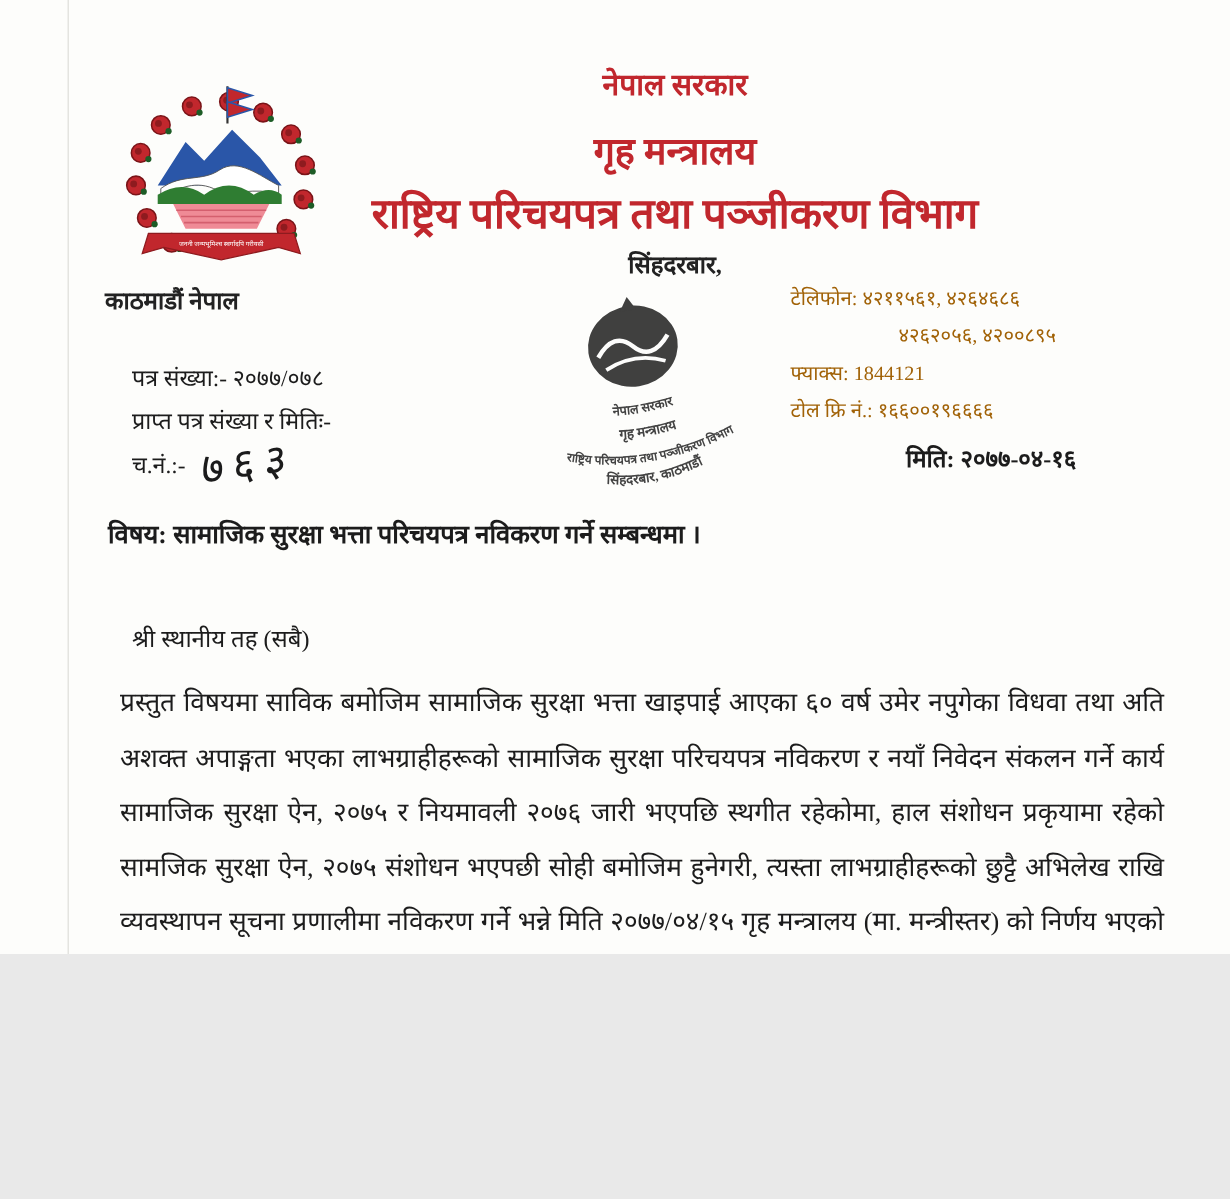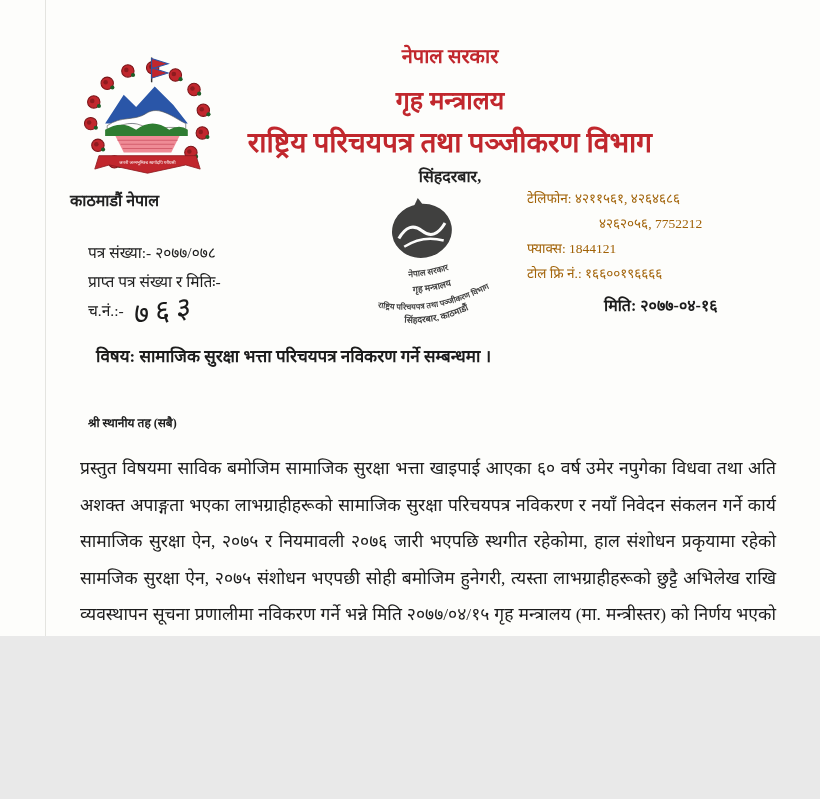--- a/index.html
+++ b/index.html
@@ -16,22 +16,22 @@
   .hdr-min{top:82px;font-size:25px;}
   .hdr-dept{top:122px;font-size:28px;}
   .hdr-addr1{left:70px;width:760px;top:165px;text-align:center;font-size:16px;font-weight:bold;color:#222;}
   .hdr-addr2{left:70px;width:690px;top:189px;text-align:left;font-size:16px;font-weight:bold;color:#222;}
   .contact{left:527px;top:186px;font-size:13.5px;line-height:25px;color:#a16207;}
   .contact .indent{padding-left:72px;}
   .meta{left:88px;top:238px;font-size:15.5px;line-height:29px;}
   .channel-row{display:flex;align-items:flex-end;}
   .hand{font-size:29px;line-height:29px;display:inline-block;transform:rotate(-7deg) skewX(-8deg);margin-left:10px;color:#1b1b1b;letter-spacing:6px;}
   .date{left:604px;top:294px;font-size:16px;font-weight:bold;}
-  .subject{left:96px;top:344px;font-size:17px;font-weight:bold;}
-  .addressee{left:88px;top:414px;font-size:12px;font-weight:bold;}
+  .subject{left:72px;top:344px;font-size:17px;font-weight:bold;}
+  .addressee{left:88px;top:414px;font-size:16px;font-weight:normal;}
   .body-text{left:80px;top:450px;width:696px;font-size:17.5px;line-height:36.5px;text-align:justify;}
   .emblem{left:70px;top:55px;width:155px;height:130px;}
   .stamp{left:330px;top:194px;width:200px;height:150px;transform:rotate(-9deg);opacity:.88;}
   .sig{left:575px;top:636px;width:170px;height:85px;}
   .sig-name{left:567px;top:720px;width:160px;text-align:left;font-size:15px;font-weight:bold;}
   .sig-title{left:567px;top:758px;width:160px;font-size:15.5px;font-weight:bold;}
 </style>
 </head>
 <body>
 
@@ -79,21 +79,21 @@
   </svg>
 
   <div class="abs hdr hdr-gov red">नेपाल सरकार</div>
   <div class="abs hdr hdr-min red">गृह मन्त्रालय</div>
   <div class="abs hdr hdr-dept red">राष्ट्रिय परिचयपत्र तथा पञ्जीकरण विभाग</div>
   <div class="abs hdr-addr1">सिंहदरबार,</div>
   <div class="abs hdr-addr2">काठमाडौं नेपाल</div>
 
   <div class="abs contact">
     <div>टेलिफोन: ४२११५६१, ४२६४६८६</div>
-    <div class="indent">४२६२०५६, 7752212</div>
+    <div class="indent">४२६२०५६, ४२००८९५</div>
     <div>फ्याक्स: 1844121</div>
     <div>टोल फ्रि नं.: १६६००१९६६६६</div>
   </div>
 
   <svg class="abs stamp" viewBox="0 0 200 150">
     <defs>
       <path id="arc1" d="M 56,76 Q 98,86 140,74" fill="none"></path>
       <path id="arc2" d="M 52,90 Q 98,104 146,88" fill="none"></path>
       <path id="arc3" d="M 16,94 Q 98,134 182,92" fill="none"></path>
       <path id="arc4" d="M 48,118 Q 98,138 150,114" fill="none"></path>

